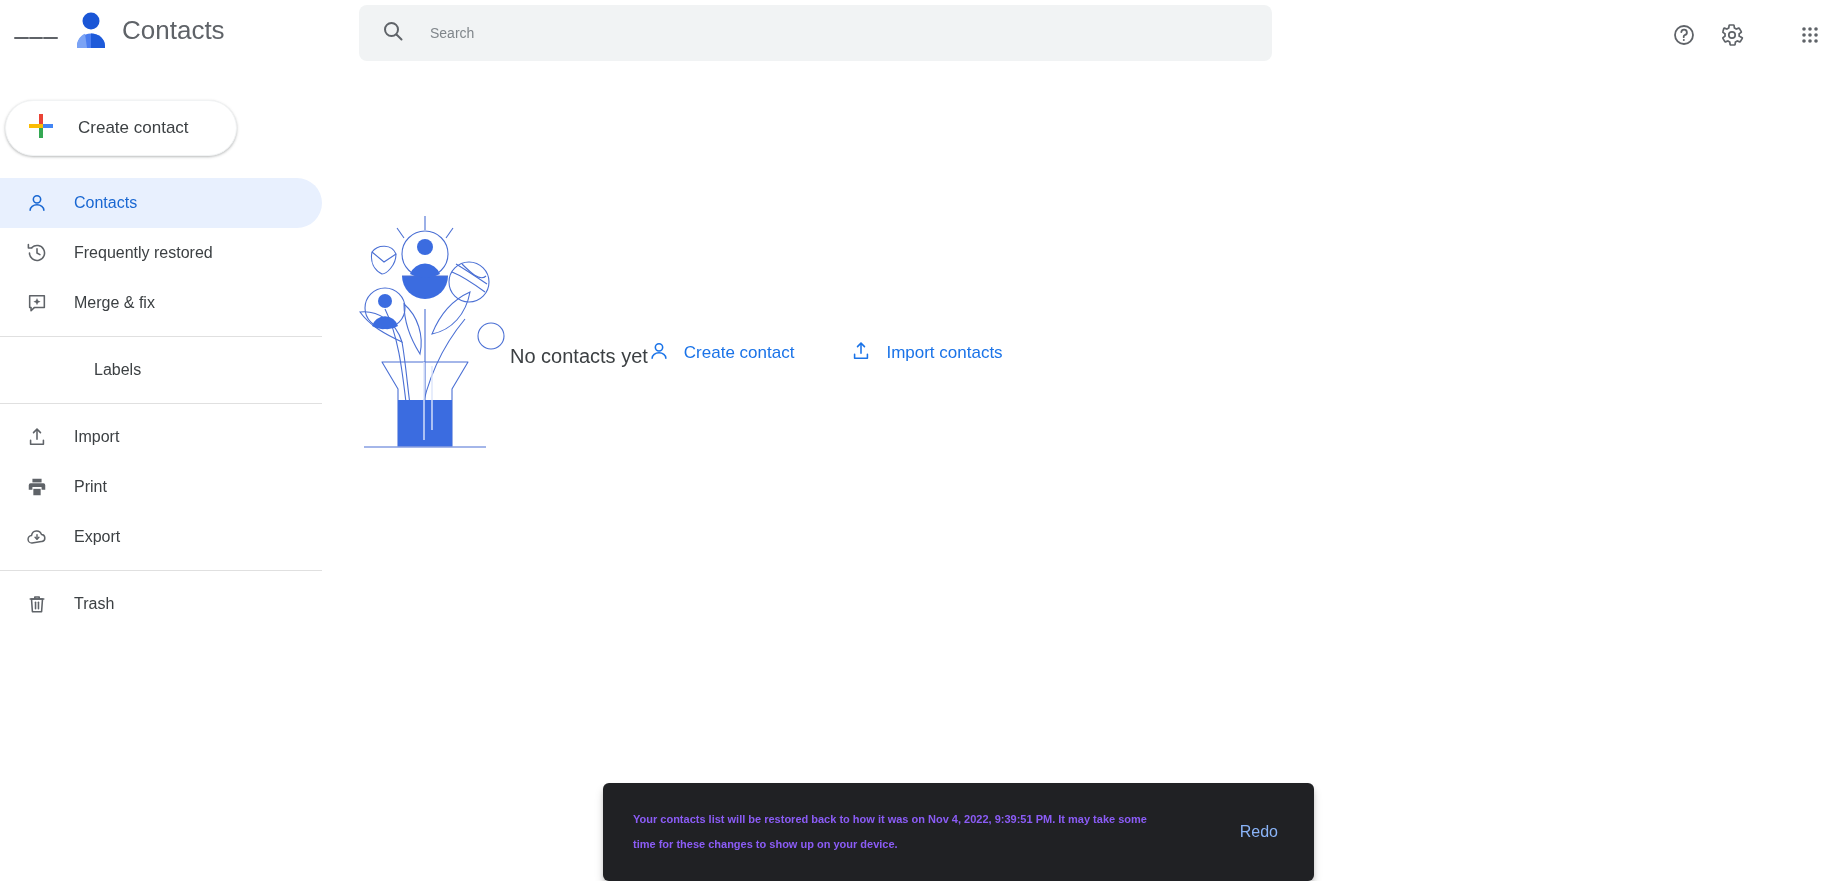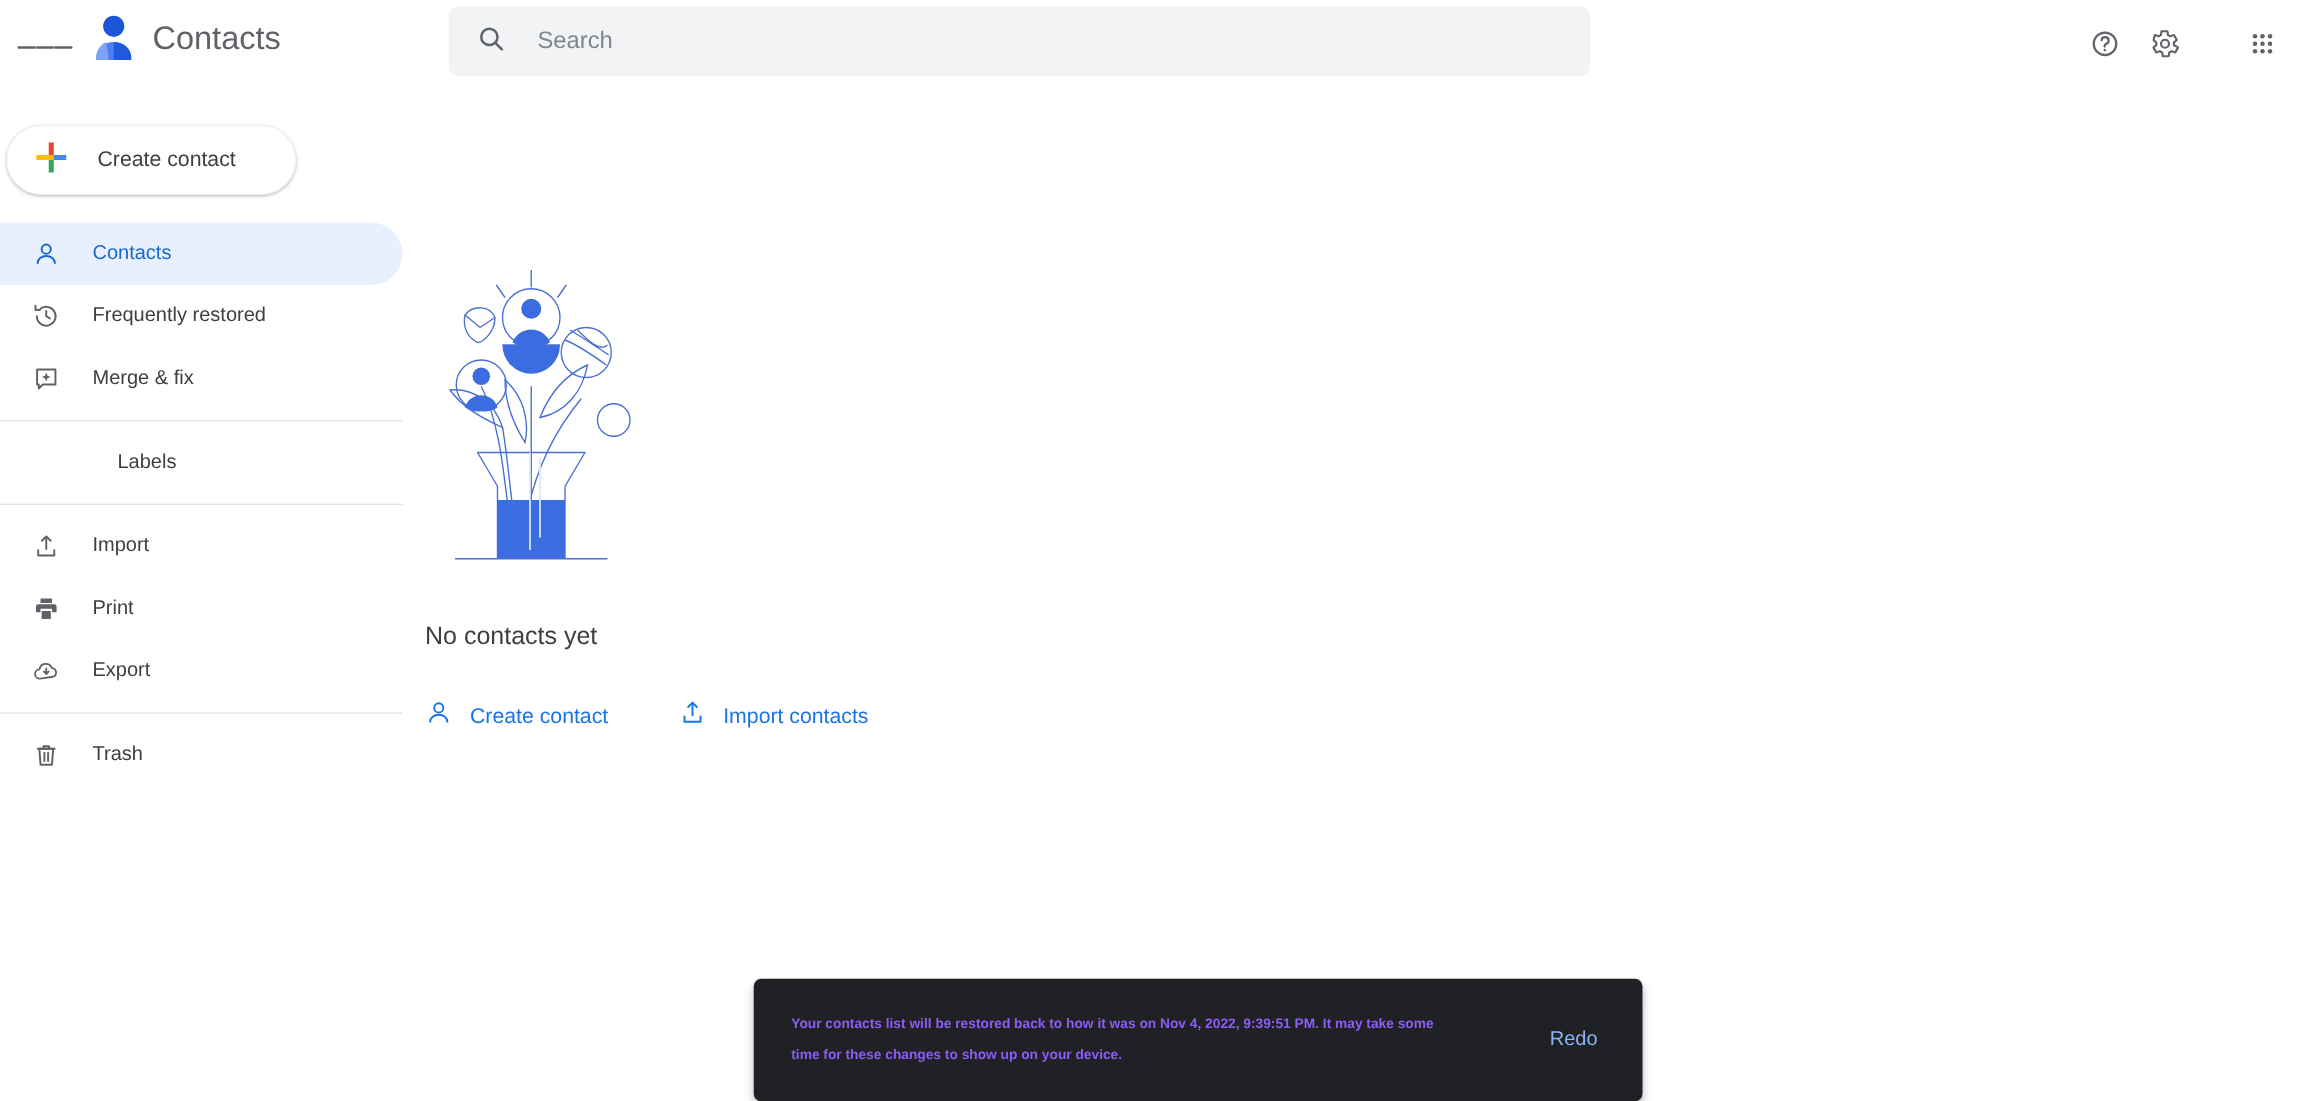--- a/index.html
+++ b/index.html
@@ -64,21 +64,21 @@
     padding-left: 22px;
     cursor: text;
   }
   .search-icon { width: 24px; height: 24px; flex: none; }
   .search-input {
     border: none;
     outline: none;
     background: transparent;
     margin-left: 25px;
     font-family: "Liberation Sans", sans-serif;
-    font-size: 19px;
+    font-size: 14px;
     color: #4c1d95;
     width: 760px;
   }
   .search-input::placeholder { color: #80868b; }
 
   .topbar-actions {
     position: absolute;
     right: 8px; top: 11px;
     display: flex;
     align-items: center;
@@ -159,21 +159,22 @@
   .main {
     position: absolute;
     top: 74px; left: 340px;
     width: 1502px; height: 807px;
   }
   .empty-wrap {
     position: absolute;
     left: 0; right: 0;
     top: 140px;
     display: flex;
-    flex-direction: column;
+    flex-direction: row;
+    align-items: center;
   }
   .empty-illustration { width: 170px; height: 240px; display:block; }
   .empty-title {
     margin-top: 44px;
     font-size: 20px;
     color: #3c4043;
     font-weight: 400;
   }
   .empty-actions {
     margin-top: 38px;

